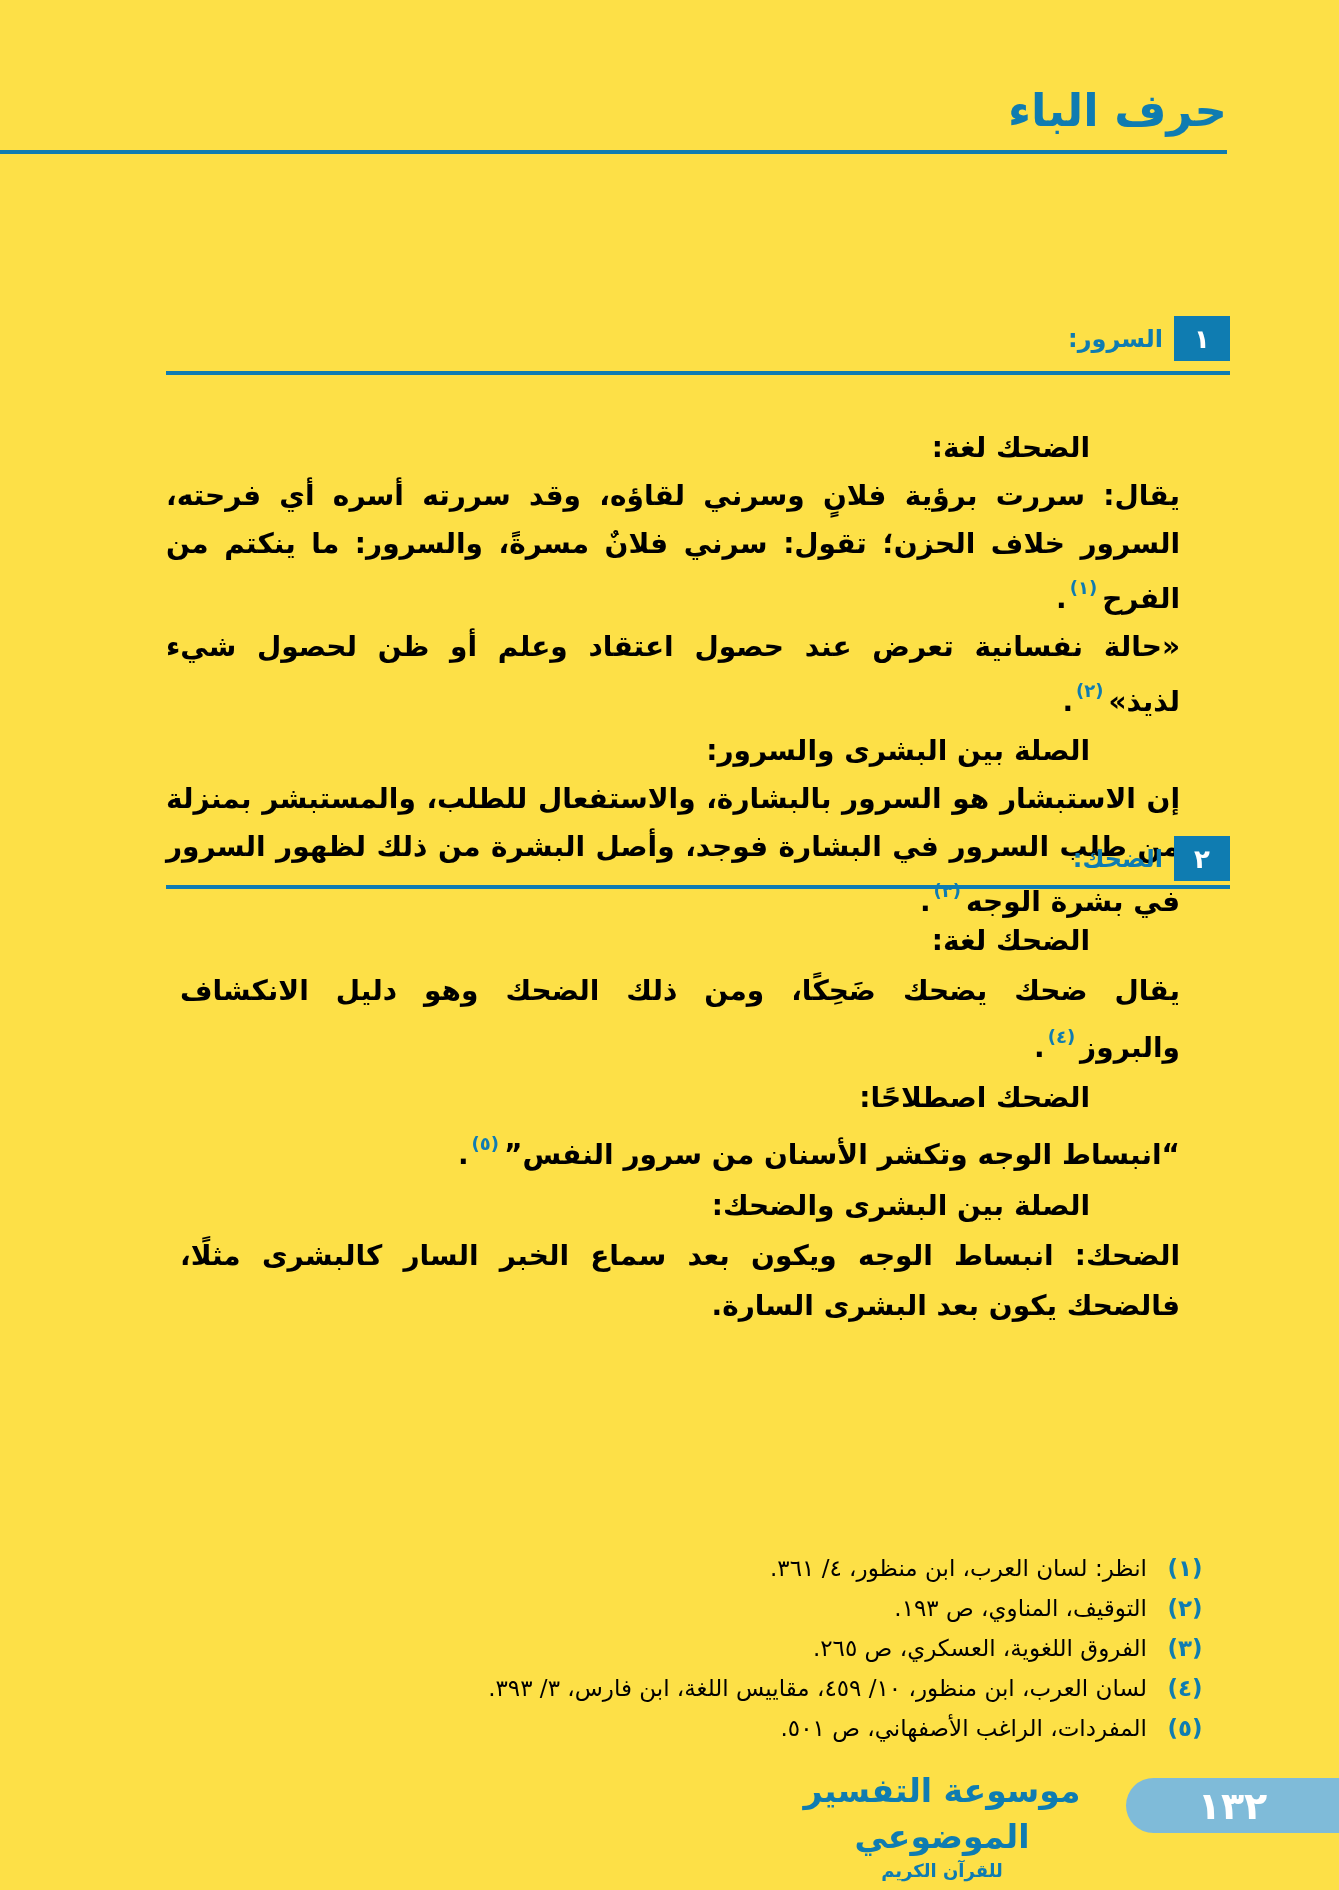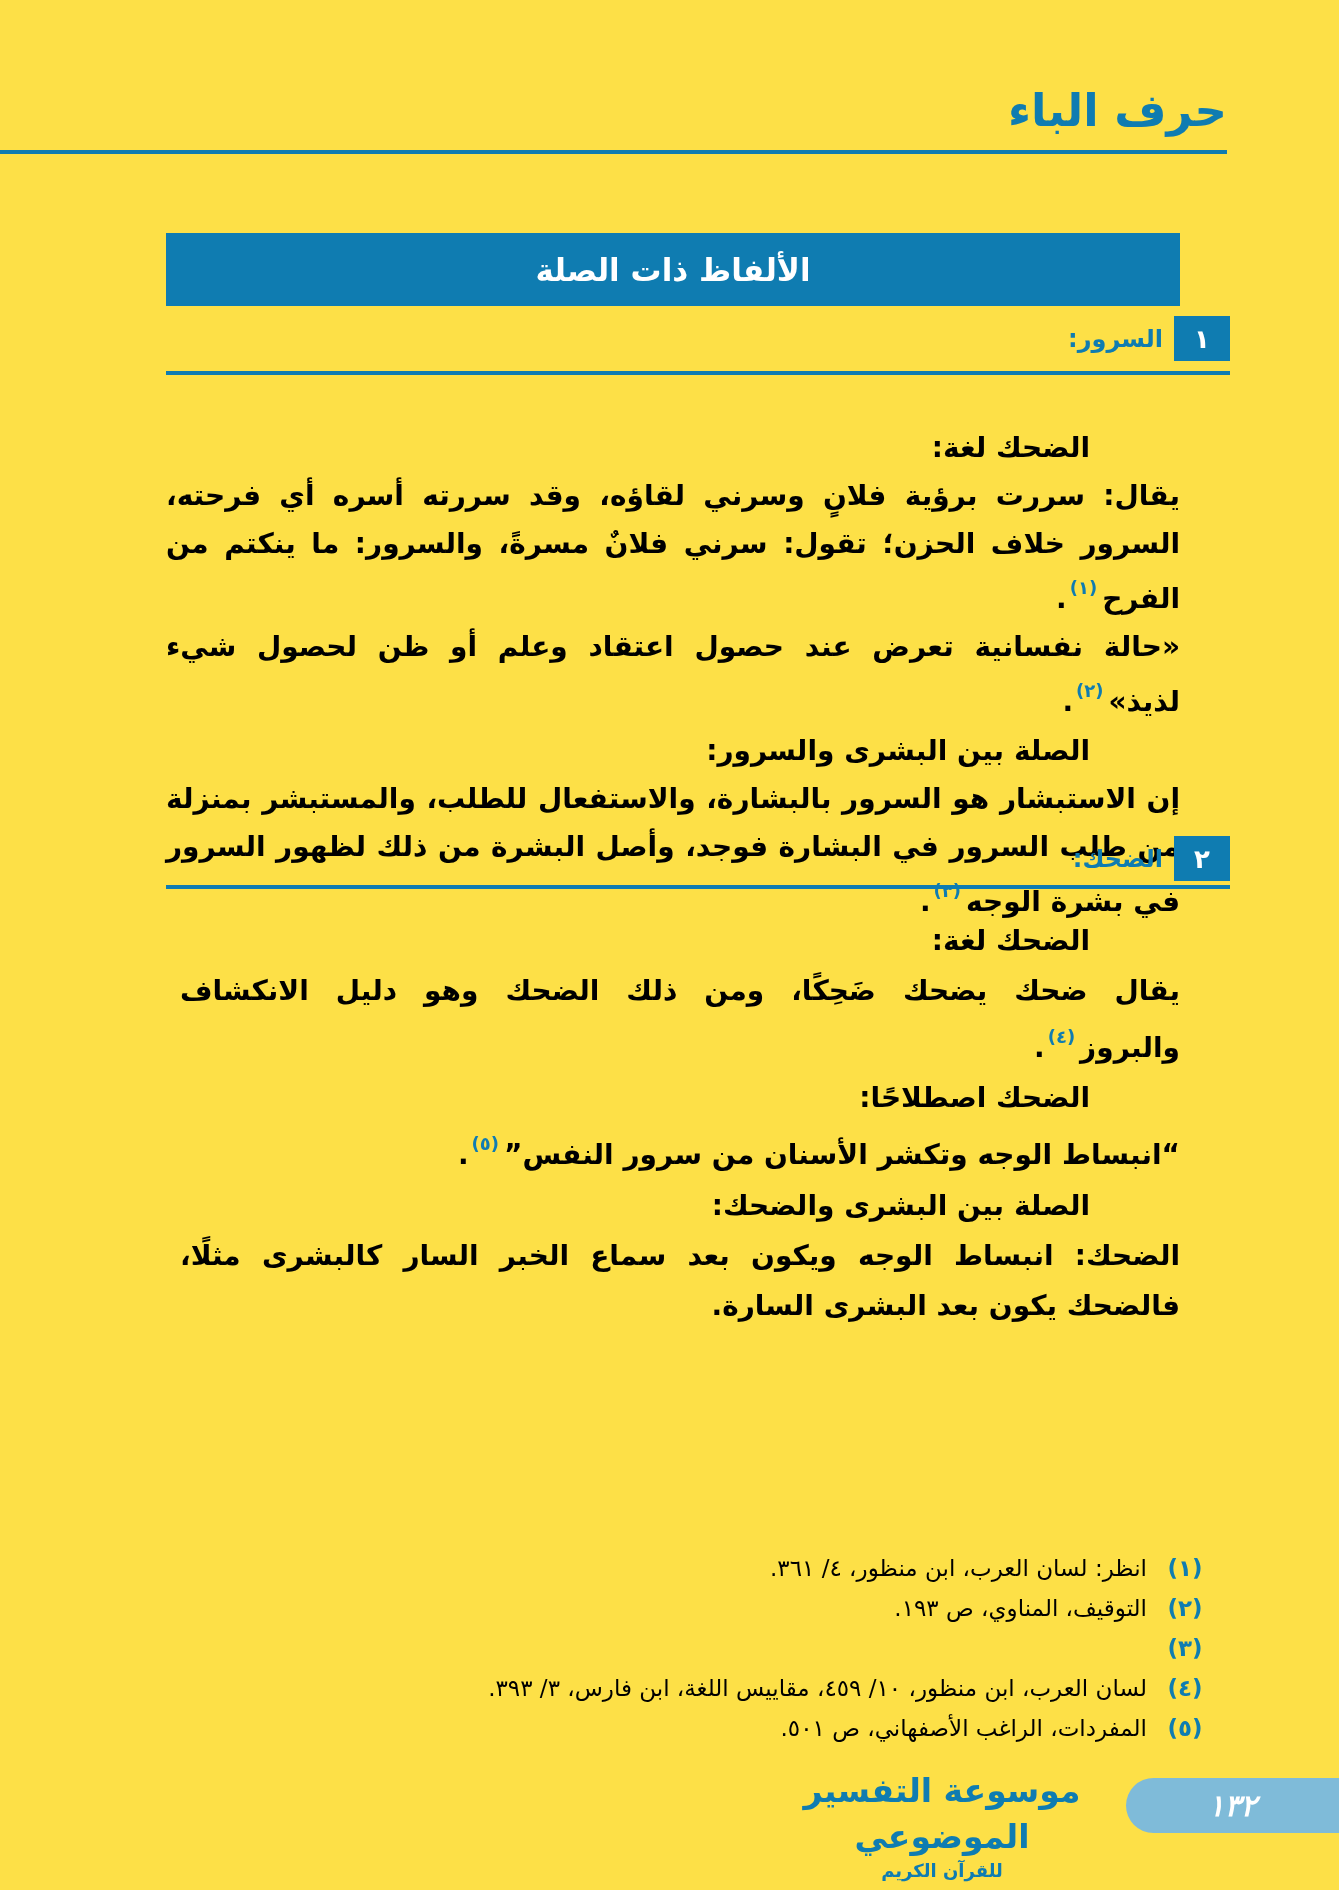--- a/index.html
+++ b/index.html
@@ -168,37 +168,33 @@
     right:0;
     width:213px;
     height:55px;
     background:var(--badge);
     border-top-left-radius:30px;
     border-bottom-left-radius:30px;
     display:flex;
     align-items:center;
     justify-content:center;
     color:#ffffff;
-    font-size:30px;
+    font-size:38px;
     font-weight:bold;
     letter-spacing:10px;
-    font-style:italic;
   }
 </style>
 </head>
 <body>
 
 <div class="page">
 
   <div class="chapter-title">حرف الباء</div>
   <div class="header-rule"></div>
 
-  <div class="banner">
-    <span class="banner-text">الألفاظ ذات الصلة</span>
-  </div>
 
   <div class="section-header" id="sec1-header">
     <span class="num-box">١</span>
     <span class="section-title">السرور:</span>
   </div>
   <div class="section-rule" id="rule1"></div>
   <div class="content" id="content1">
       <div class="block subheading">الضحك لغة:</div>
       <div class="block paragraph">يقال: سررت برؤية فلانٍ وسرني لقاؤه، وقد سررته أسره أي فرحته، السرور خلاف الحزن؛ تقول: سرني فلانٌ مسرةً، والسرور: ما ينكتم من الفرح<sup class="fn-ref">(١)</sup>.</div>
       <div class="block quote">«حالة نفسانية تعرض عند حصول اعتقاد وعلم أو ظن لحصول شيء لذيذ»<sup class="fn-ref">(٢)</sup>.</div>
@@ -224,20 +220,21 @@
       <div class="fn-row">
         <span class="fn-marker">(١)</span>
         <span class="fn-text">انظر: لسان العرب، ابن منظور، ٤/ ٣٦١.</span>
       </div>
       <div class="fn-row">
         <span class="fn-marker">(٢)</span>
         <span class="fn-text">التوقيف، المناوي، ص ١٩٣.</span>
       </div>
       <div class="fn-row">
         <span class="fn-marker">(٣)</span>
+        <span class="fn-text">الفروق اللغوية، العسكري، ص ٢٦٥.</span>
       </div>
       <div class="fn-row">
         <span class="fn-marker">(٤)</span>
         <span class="fn-text">لسان العرب، ابن منظور، ١٠/ ٤٥٩، مقاييس اللغة، ابن فارس، ٣/ ٣٩٣.</span>
       </div>
       <div class="fn-row">
         <span class="fn-marker">(٥)</span>
         <span class="fn-text">المفردات، الراغب الأصفهاني، ص ٥٠١.</span>
       </div>
     </div>

